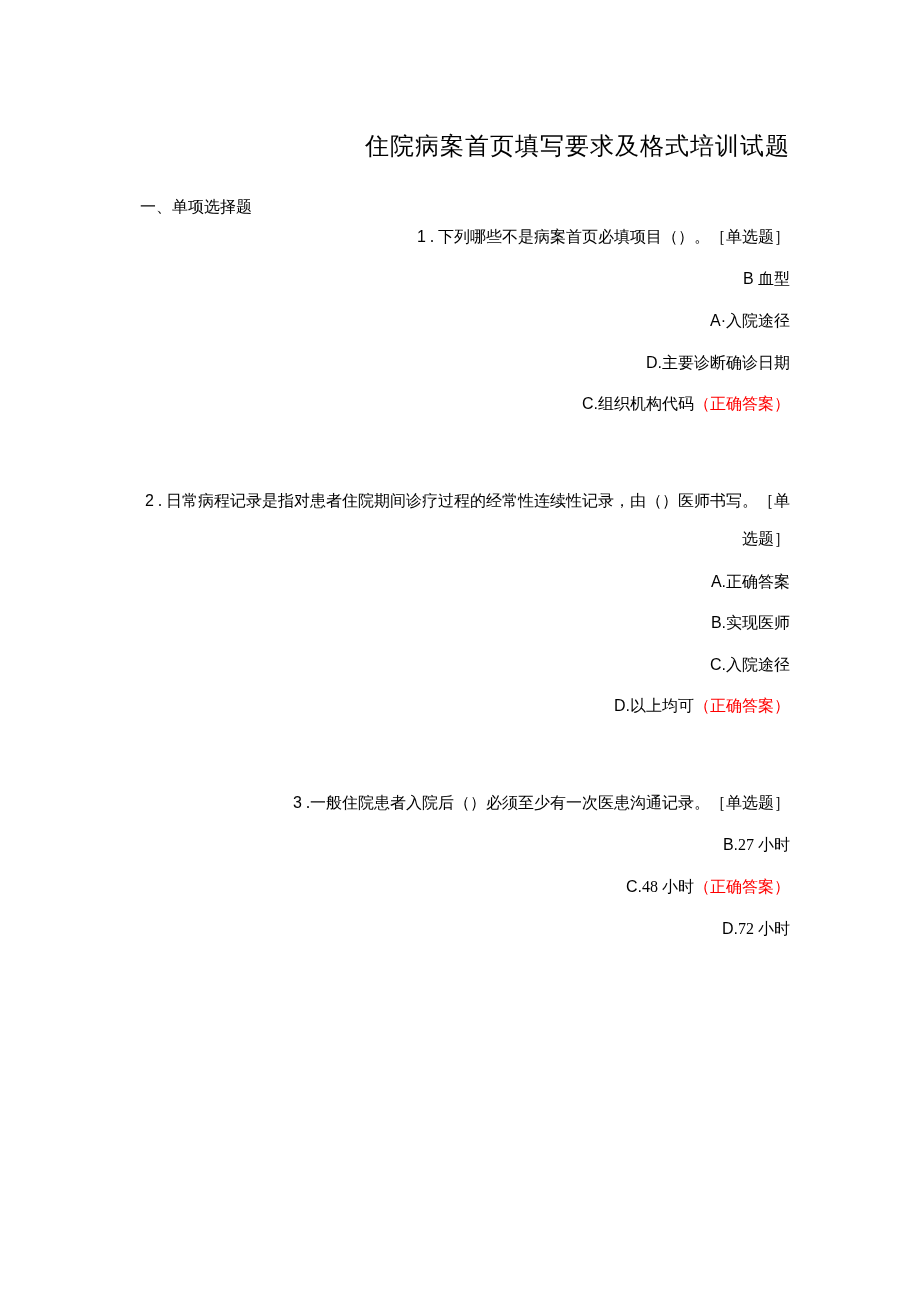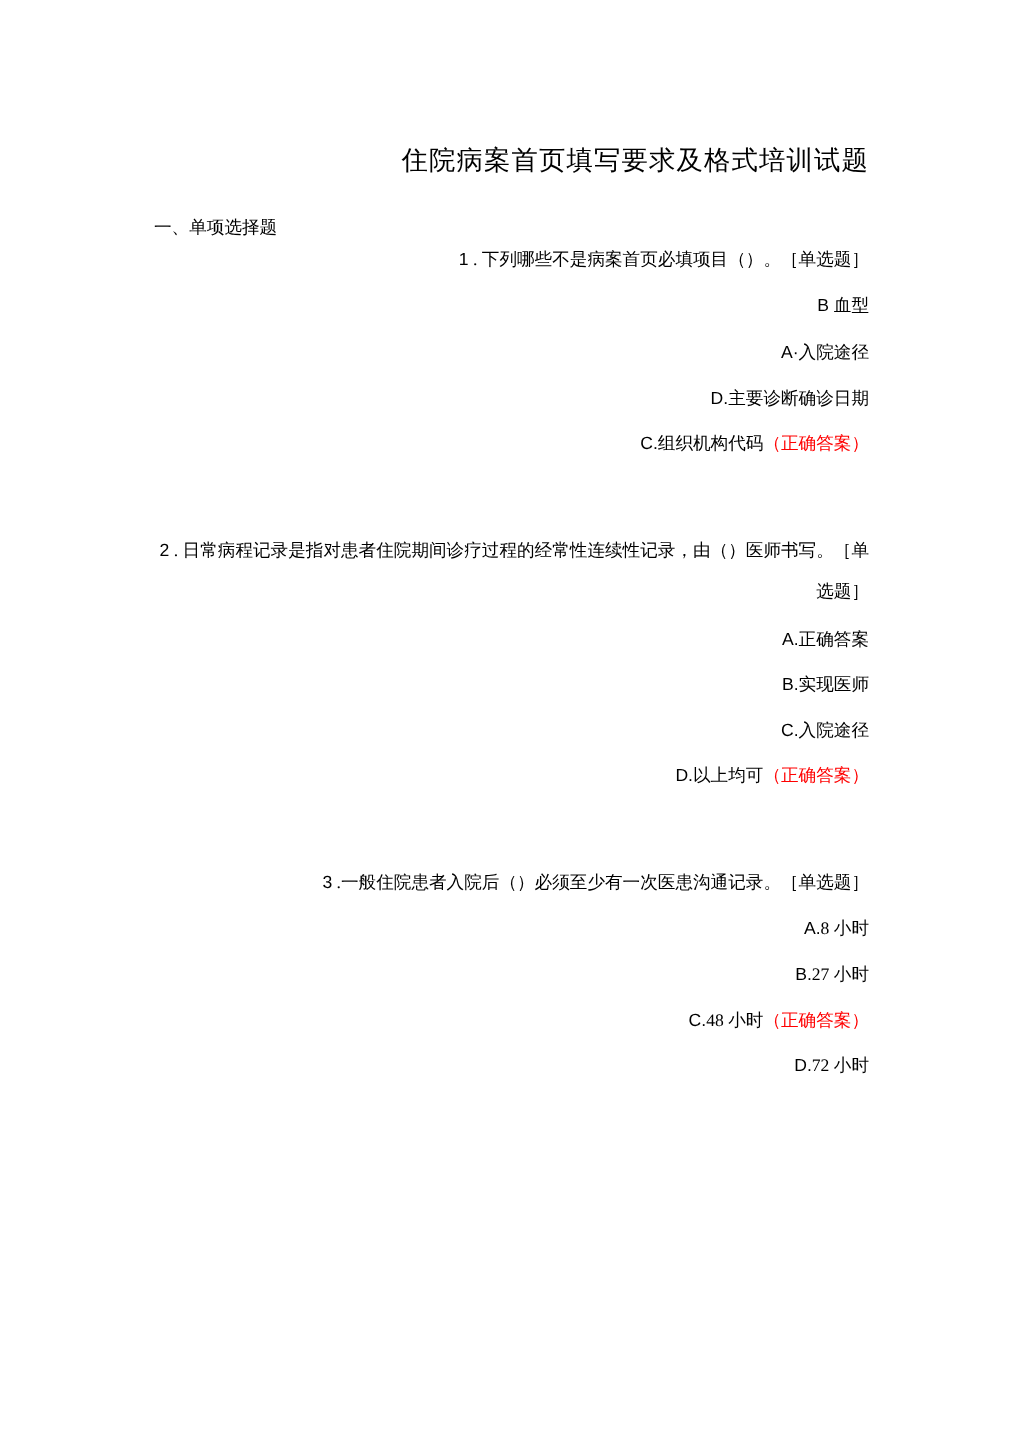--- a/index.html
+++ b/index.html
@@ -67,18 +67,17 @@
     </div>
     <div class="question">
       <div class="question-text"><span class="q-num">2</span><span class="option-cn">  . 日常病程记录是指对患者住院期间诊疗过程的经常性连续性记录，由（）医师书写。［单选题］</span></div>
       <div class="option"><span>A.</span><span class="option-cn">正确答案</span></div>
       <div class="option"><span>B.</span><span class="option-cn">实现医师</span></div>
       <div class="option"><span>C.</span><span class="option-cn">入院途径</span></div>
       <div class="option"><span>D.</span><span class="option-cn">以上均可</span><span class="answer-marker option-cn">（正确答案）</span></div>
     </div>
     <div class="question">
       <div class="question-text"><span class="q-num">3</span><span class="option-cn">  .一般住院患者入院后（）必须至少有一次医患沟通记录。［单选题］</span></div>
-      <div class="option"><span>A.</span><span class="option-cn">8 小时</span></div>
       <div class="option"><span>B.</span><span class="option-cn">27 小时</span></div>
       <div class="option"><span>C.</span><span class="option-cn">48 小时</span><span class="answer-marker option-cn">（正确答案）</span></div>
       <div class="option"><span>D.</span><span class="option-cn">72 小时</span></div>
     </div>
   </div>
 
 </body></html>

